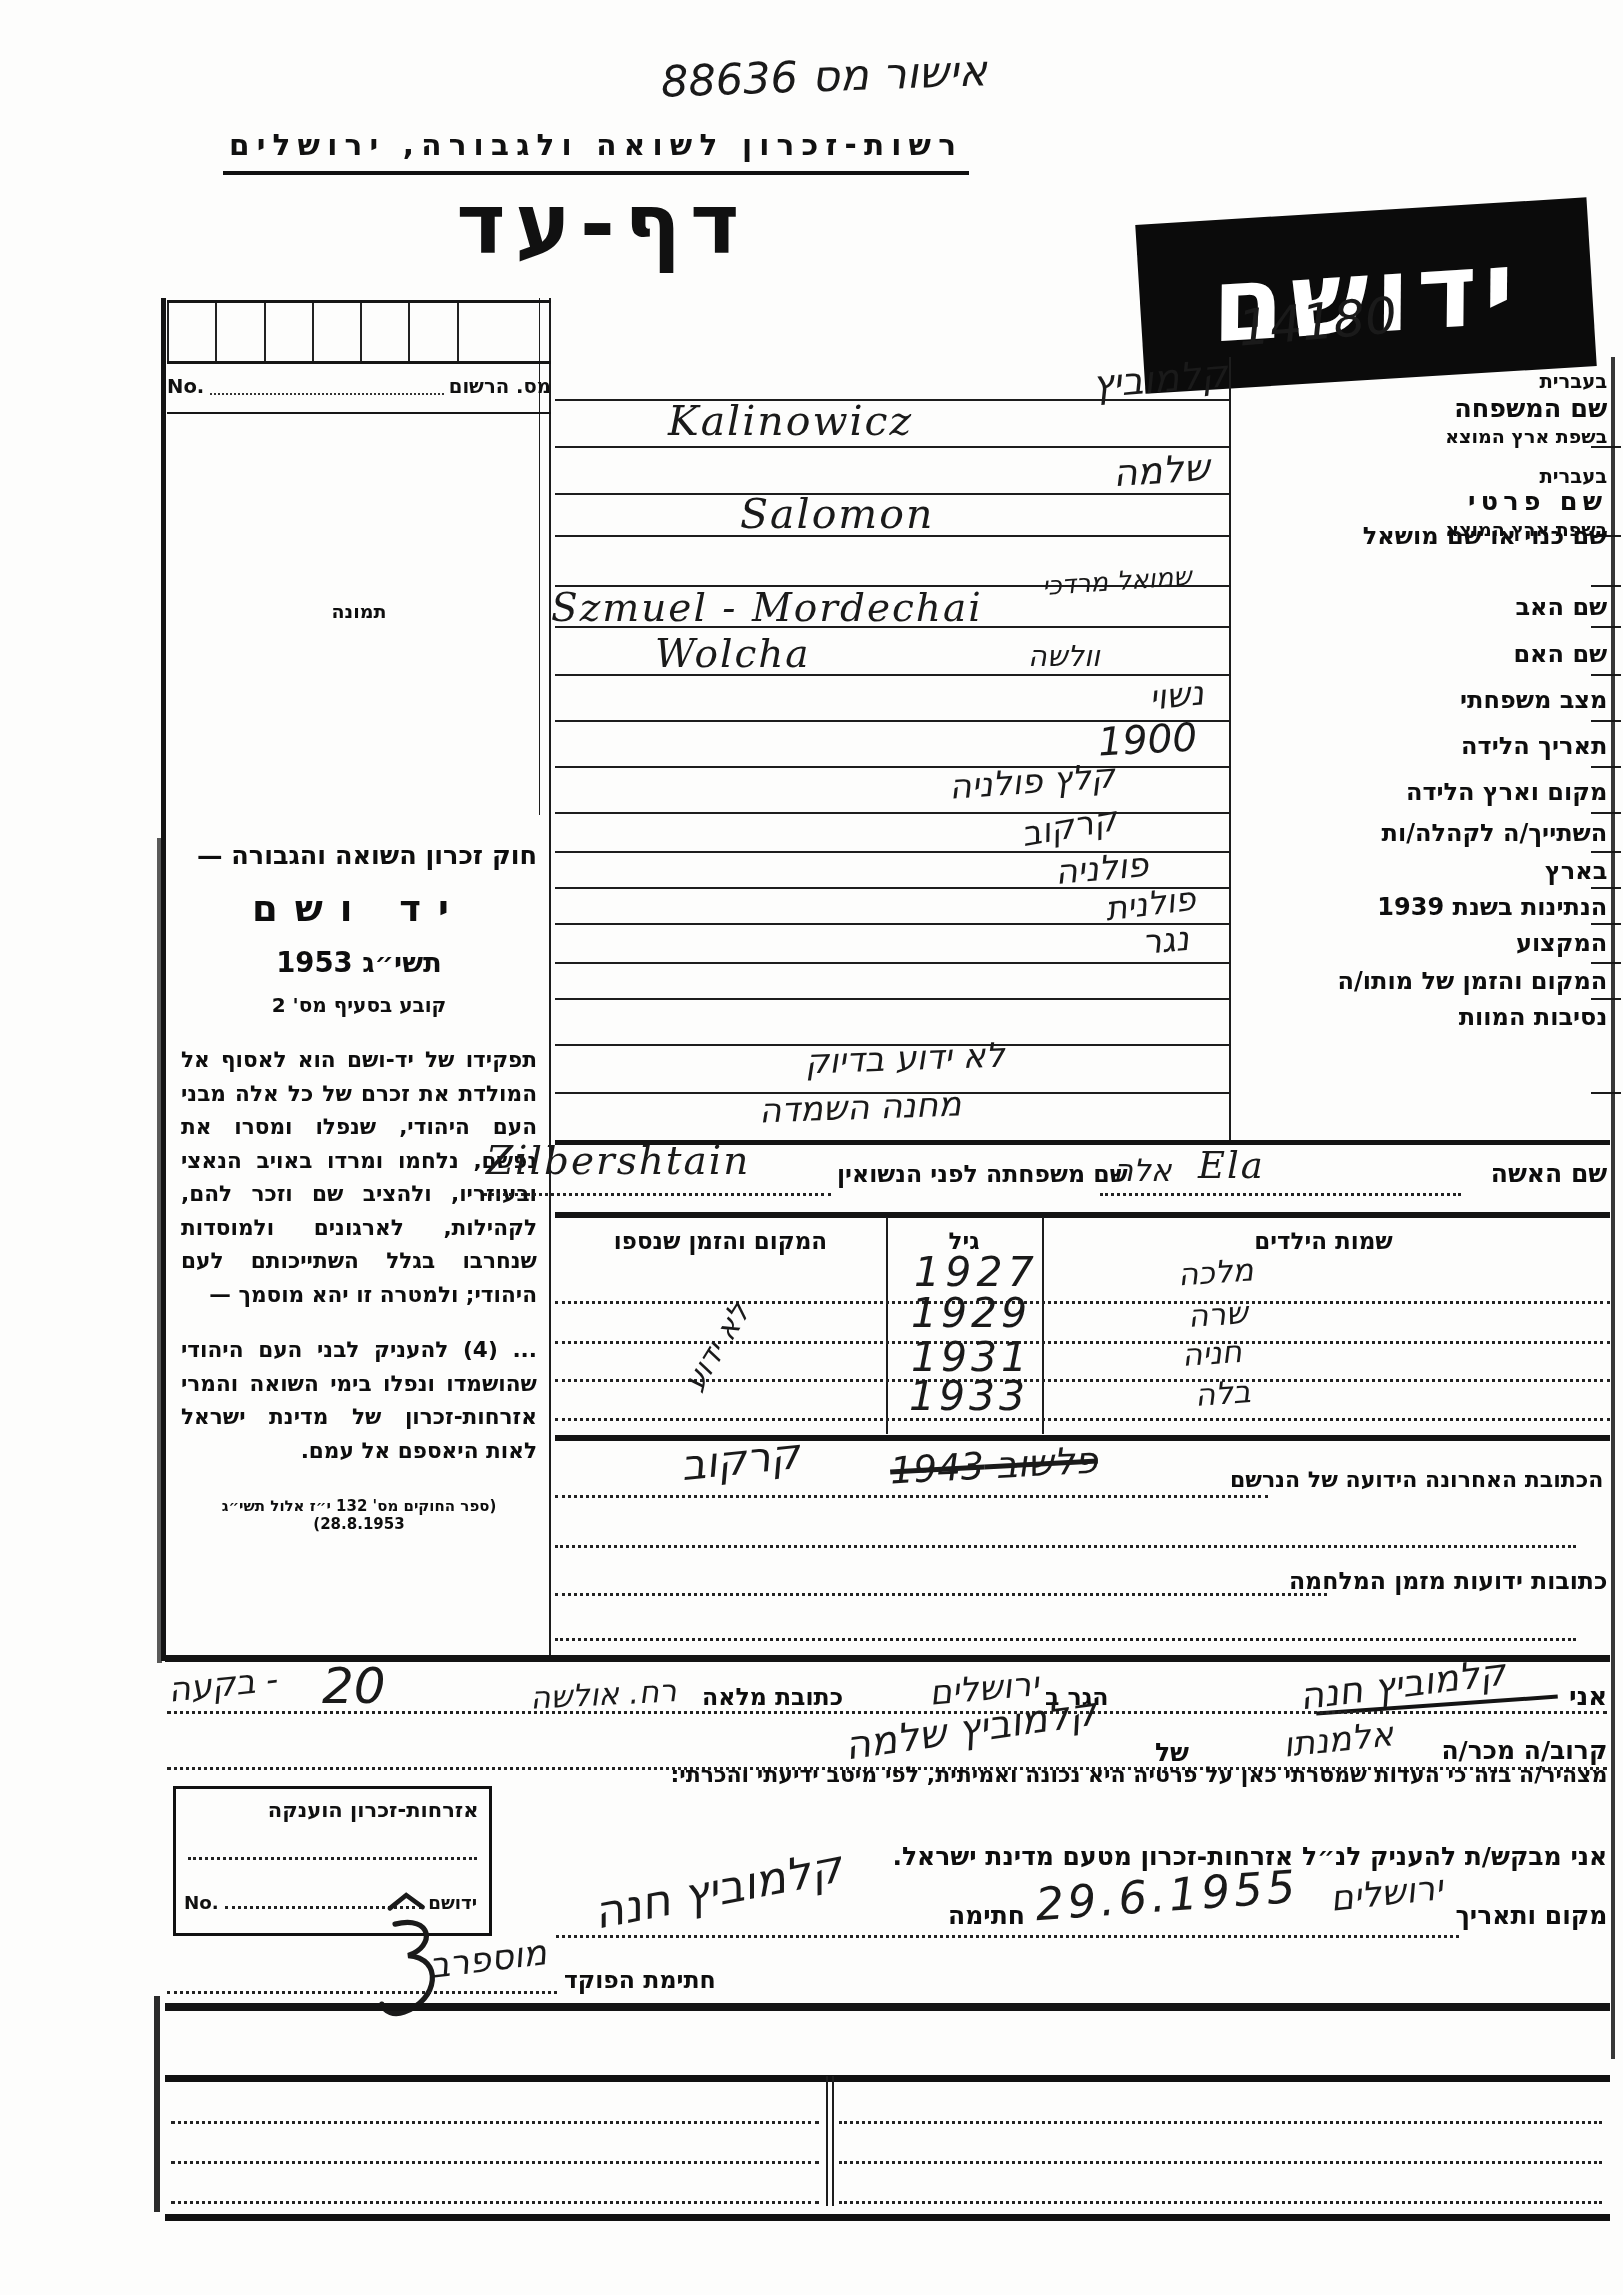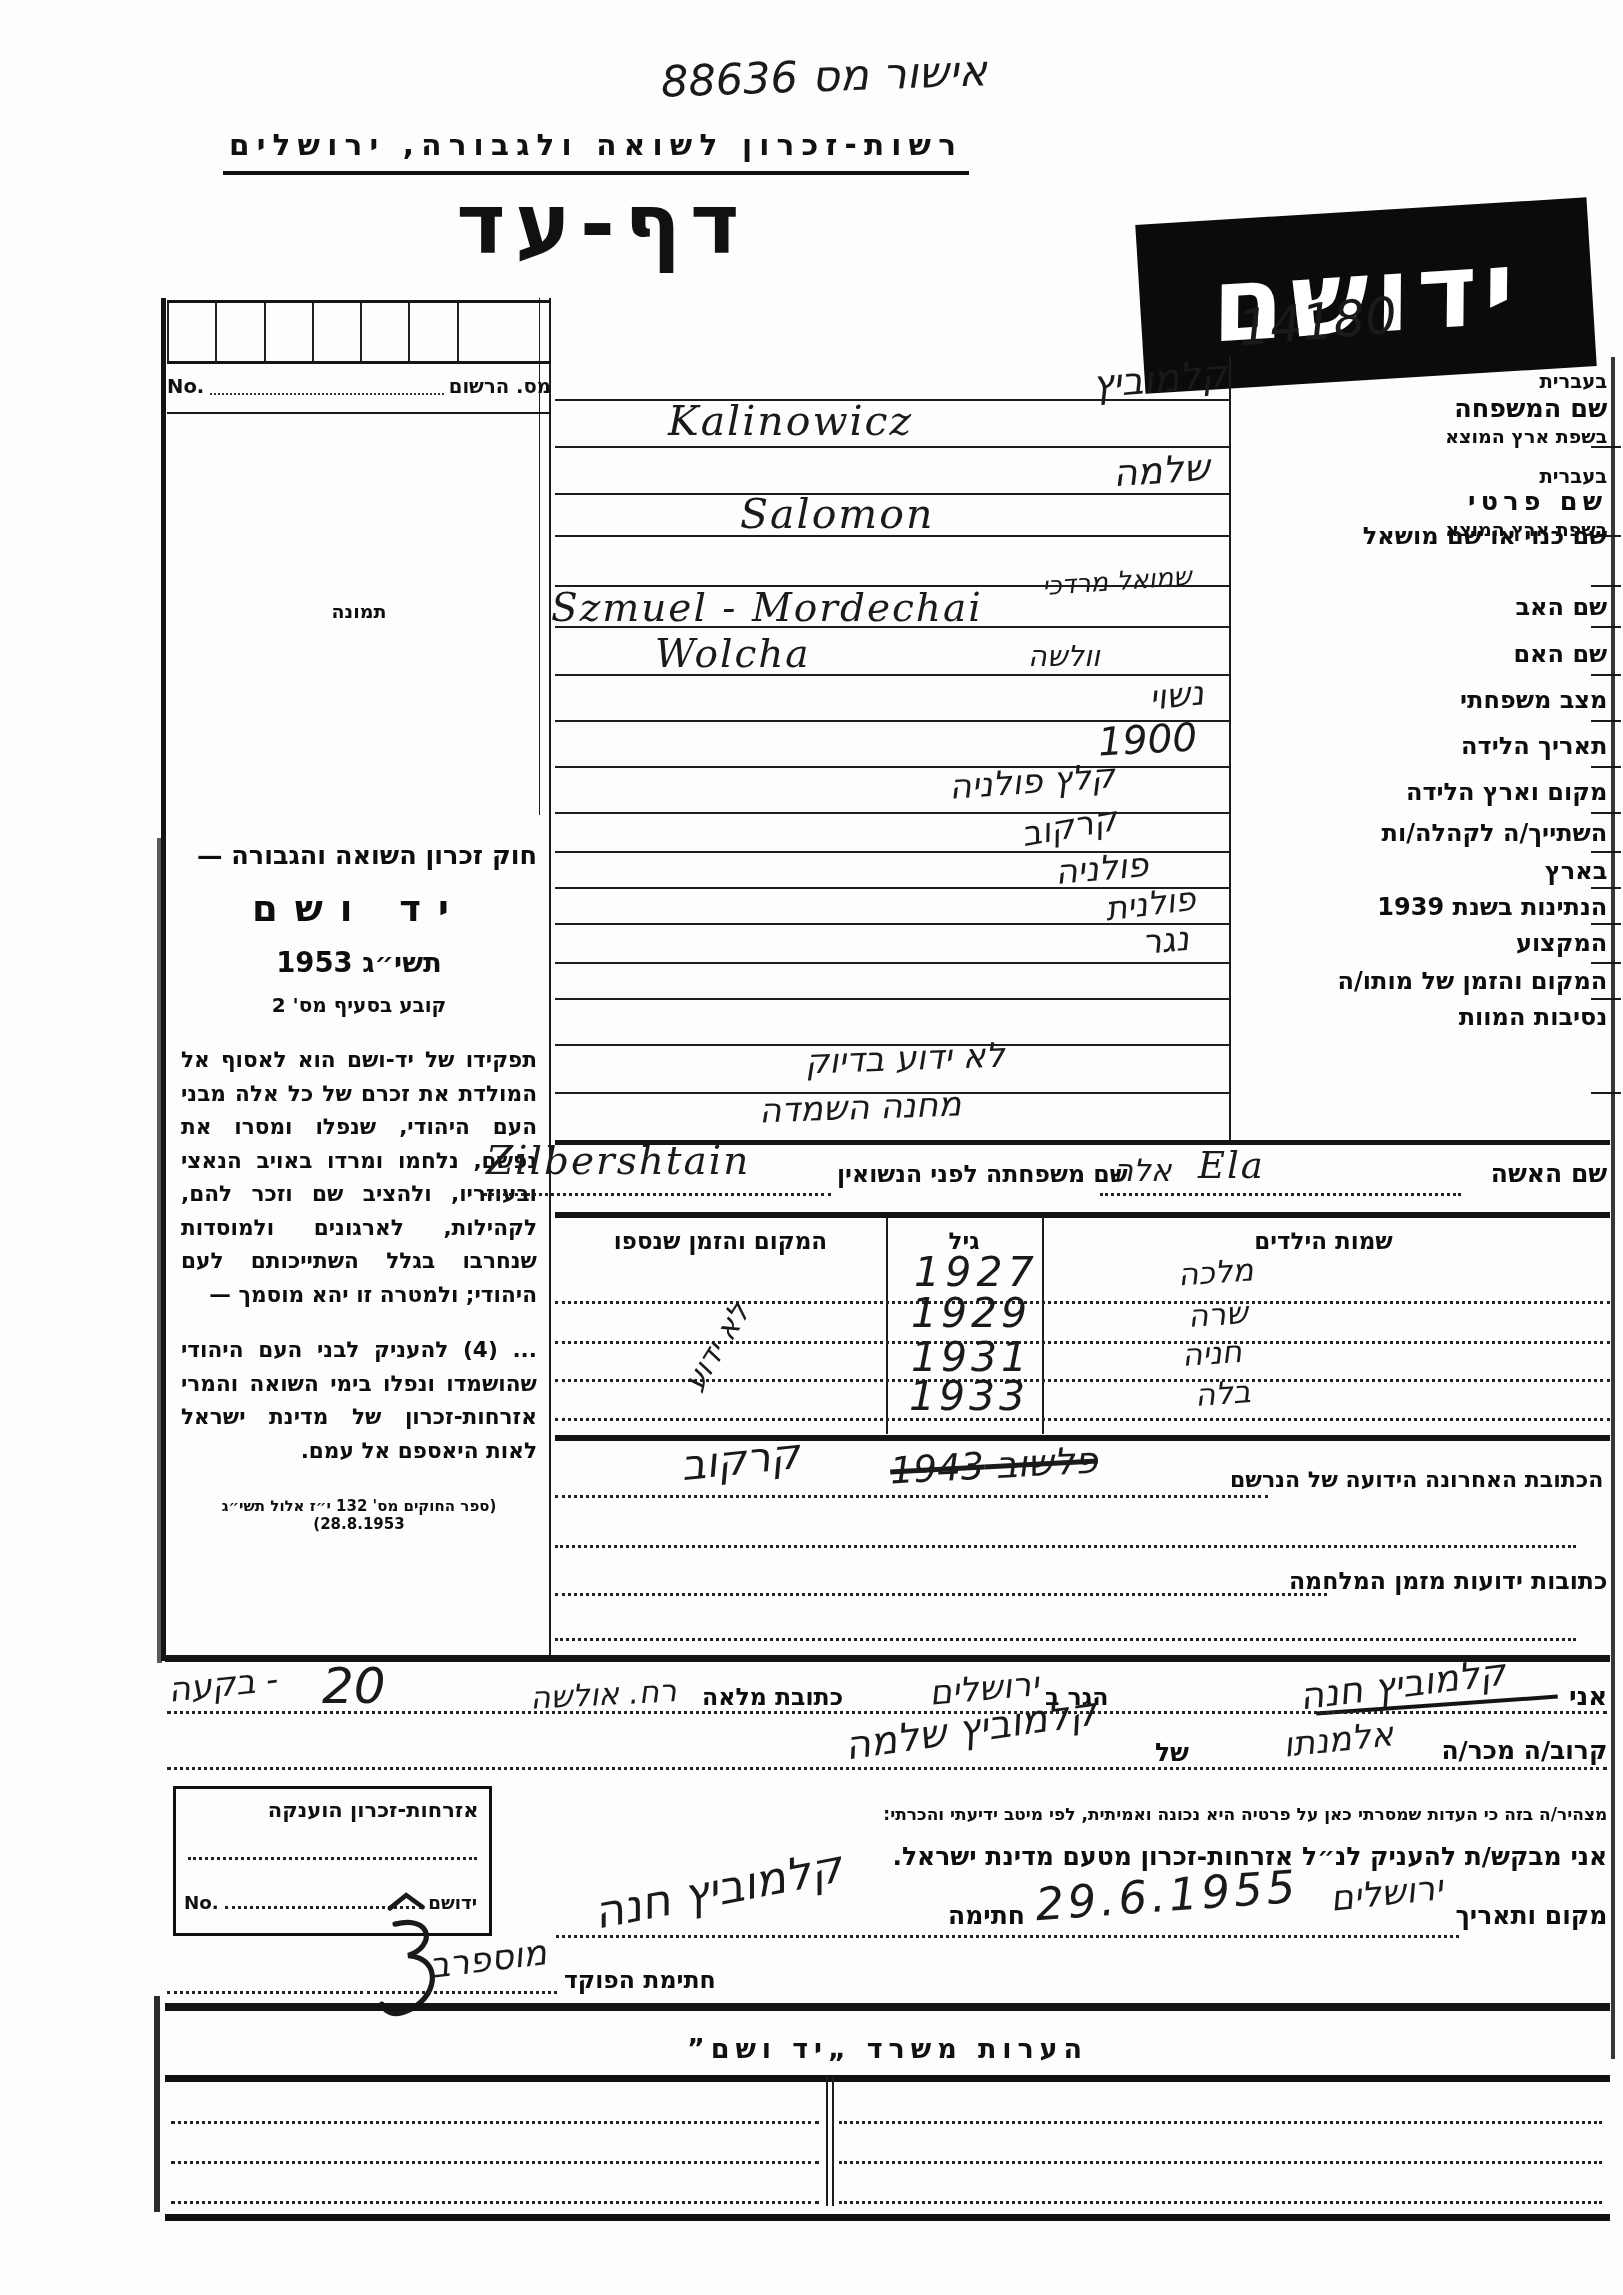--- a/index.html
+++ b/index.html
@@ -220,21 +220,21 @@
   <div class="hw" style="left:322px;top:1657px;font-size:50px;direction:ltr;">20</div>
   <div class="hw" style="left:168px;top:1664px;font-size:34px;transform:rotate(-6deg);">- בקעה</div>
   <div class="dotted" style="left:167px;top:1711px;width:1440px;"></div>
 
   <div class="lbl" style="right:15.7px;top:1736px;font-size:25px;">קרוב/ה מכר/ה</div>
   <div class="hw" style="left:1283px;top:1719px;font-size:34px;transform:rotate(-6deg);">אלמנתו</div>
   <div class="lbl" style="left:1155px;top:1738px;font-size:25px;">של</div>
   <div class="hw" style="left:844px;top:1706px;font-size:39px;transform:rotate(-8deg);">קלמוביץ שלמה</div>
   <div class="dotted" style="left:167px;top:1767px;width:1440px;"></div>
 
-  <div class="lbl" style="right:15.7px;top:1804px;font-size:17px;">מצהיר/ה בזה כי העדות שמסרתי כאן על פרטיה היא נכונה ואמיתית, לפי מיטב ידיעתי והכרתי:</div>
+  <div class="lbl" style="right:15.7px;top:1762px;font-size:22px;">מצהיר/ה בזה כי העדות שמסרתי כאן על פרטיה היא נכונה ואמיתית, לפי מיטב ידיעתי והכרתי:</div>
   <div class="lbl" style="right:15.7px;top:1842px;font-size:25px;">אני מבקש/ת להעניק לנ״ל אזרחות-זכרון מטעם מדינת ישראל.</div>
 
   <div class="grantbox">
     <div class="t">אזרחות-זכרון הוענקה</div>
     <div class="d1"></div>
     <div class="num">
       <span>ידושם</span>
       <span class="dots"></span>
       <span style="direction:ltr;">No.</span>
     </div>
@@ -251,21 +251,20 @@
   <svg class="abs" style="left:370px;top:1890px;" width="79" height="141" viewBox="0 0 120 215">
     <path d="M30 28 L55 8 L80 26" stroke="#1a1a1a" stroke-width="7" fill="none" stroke-linecap="round"></path>
     <path d="M38 52 C95 38 100 86 58 100 C112 104 104 168 52 186 C36 192 22 186 18 174" stroke="#1a1a1a" stroke-width="8" fill="none" stroke-linecap="round"></path>
   </svg>
   <div class="hw" style="left:429px;top:1939px;font-size:35px;transform:rotate(-7deg);">מוספרב</div>
   <div class="dotted" style="left:367px;top:1991px;width:190px;"></div>
   <div class="lbl" style="left:564px;top:1966px;font-size:23.6px;">חתימת הפוקד</div>
 
   <div class="thick" style="left:165px;top:2003px;width:1445px;height:7.9px;"></div>
 
-  <div class="notes-title">הערות משרד „יד ושם”</div>
   <div class="notesbox"></div>
   <div class="vline" style="left:826px;top:2076px;height:130px;border-left-width:2px;"></div>
   <div class="vline" style="left:832px;top:2076px;height:130px;border-left-width:2px;"></div>
   <div class="dotted" style="left:171px;top:2121px;width:648px;"></div>
   <div class="dotted" style="left:839px;top:2121px;width:763px;"></div>
   <div class="dotted" style="left:171px;top:2161px;width:648px;"></div>
   <div class="dotted" style="left:839px;top:2161px;width:763px;"></div>
   <div class="dotted" style="left:171px;top:2201px;width:648px;"></div>
   <div class="dotted" style="left:839px;top:2201px;width:763px;"></div>
 

